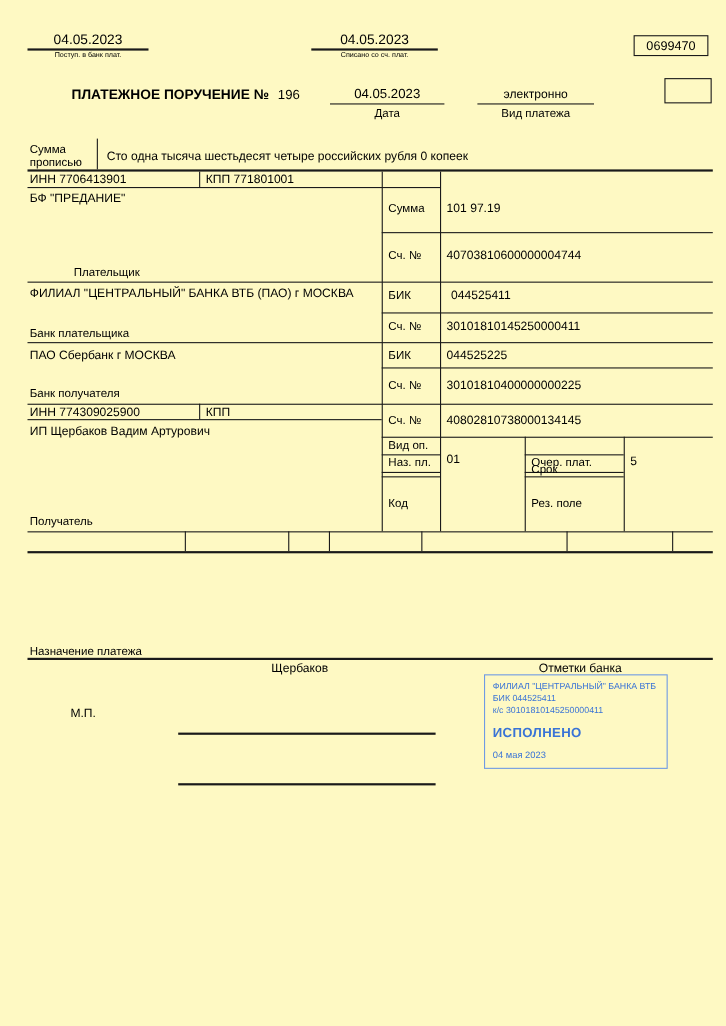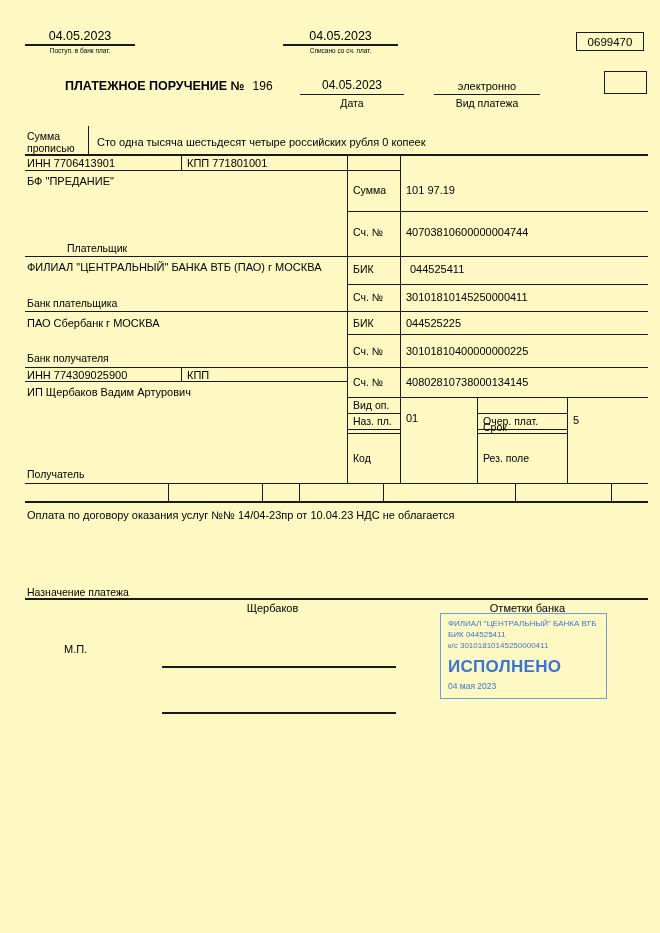--- a/index.html
+++ b/index.html
@@ -12,21 +12,21 @@
   .bold{font-weight:bold;}
   .center{text-align:center;}
   .hl{position:absolute;height:1px;background:#1a1a1a;}
   .hl2{position:absolute;height:2px;background:#1a1a1a;}
   .vl{position:absolute;width:1px;background:#1a1a1a;}
   .box{position:absolute;border:1.5px solid #1a1a1a;box-sizing:border-box;
        display:flex;align-items:center;justify-content:center;}
   #stamp{position:absolute;left:440px;top:613px;width:167px;height:86px;
          border:1.5px solid #6f9be4;box-sizing:border-box;padding:4px 7px;
          color:#3a74d6;font-size:8px;line-height:11px;}
-  #stamp .status{font-size:17px;font-weight:bold;margin-top:10px;letter-spacing:.3px;}
+  #stamp .status{font-size:12px;font-weight:bold;margin-top:10px;letter-spacing:.3px;}
   #stamp .sdate{font-size:8.5px;margin-top:9px;}
 </style>
 </head>
 <body>
 
 <div id="page">
 
   <div class="t big center" style="left:25px;top:29px;width:110px;">04.05.2023</div>
   <div class="hl" style="left:25px;top:44px;width:110px;height:1.5px;"></div>
   <div class="t tiny center" style="left:25px;top:47px;width:110px;">Поступ. в банк плат.</div>
@@ -122,21 +122,20 @@
 
   <div class="t lbl" style="left:353px;top:399px;">Вид оп.</div>
   <div class="t" style="left:406px;top:399px;margin-top:13px;">01</div>
   <div class="t lbl" style="left:353px;top:415px;">Наз. пл.</div>
   <div class="t lbl" style="left:353px;top:452px;">Код</div>
   <div class="t lbl" style="left:483px;top:399px;margin-top:22px;">Срок</div>
   <div class="t lbl" style="left:483px;top:415px;">Очер. плат.</div>
   <div class="t" style="left:573px;top:414px;">5</div>
   <div class="t lbl" style="left:483px;top:452px;">Рез. поле</div>
 
-  <div class="t" style="left:27px;top:509px;">Оплата по договору оказания услуг №№ 14/04-23пр от 10.04.23 НДС не облагается</div>
   <div class="t lbl" style="left:27px;top:586px;">Назначение платежа</div>
   <div class="hl2" style="left:25px;top:598px;width:623px;"></div>
 
   <div class="t center" style="left:200px;top:602px;width:145px;">Щербаков</div>
   <div class="t center" style="left:450px;top:602px;width:155px;">Отметки банка</div>
   <div class="t" style="left:64px;top:643px;">М.П.</div>
   <div class="hl" style="left:162px;top:666px;width:234px;height:1.5px;"></div>
   <div class="hl" style="left:162px;top:712px;width:234px;height:1.5px;"></div>
 
   <div id="stamp" style="color: rgb(58, 116, 214); border-color: rgb(111, 155, 228);">

